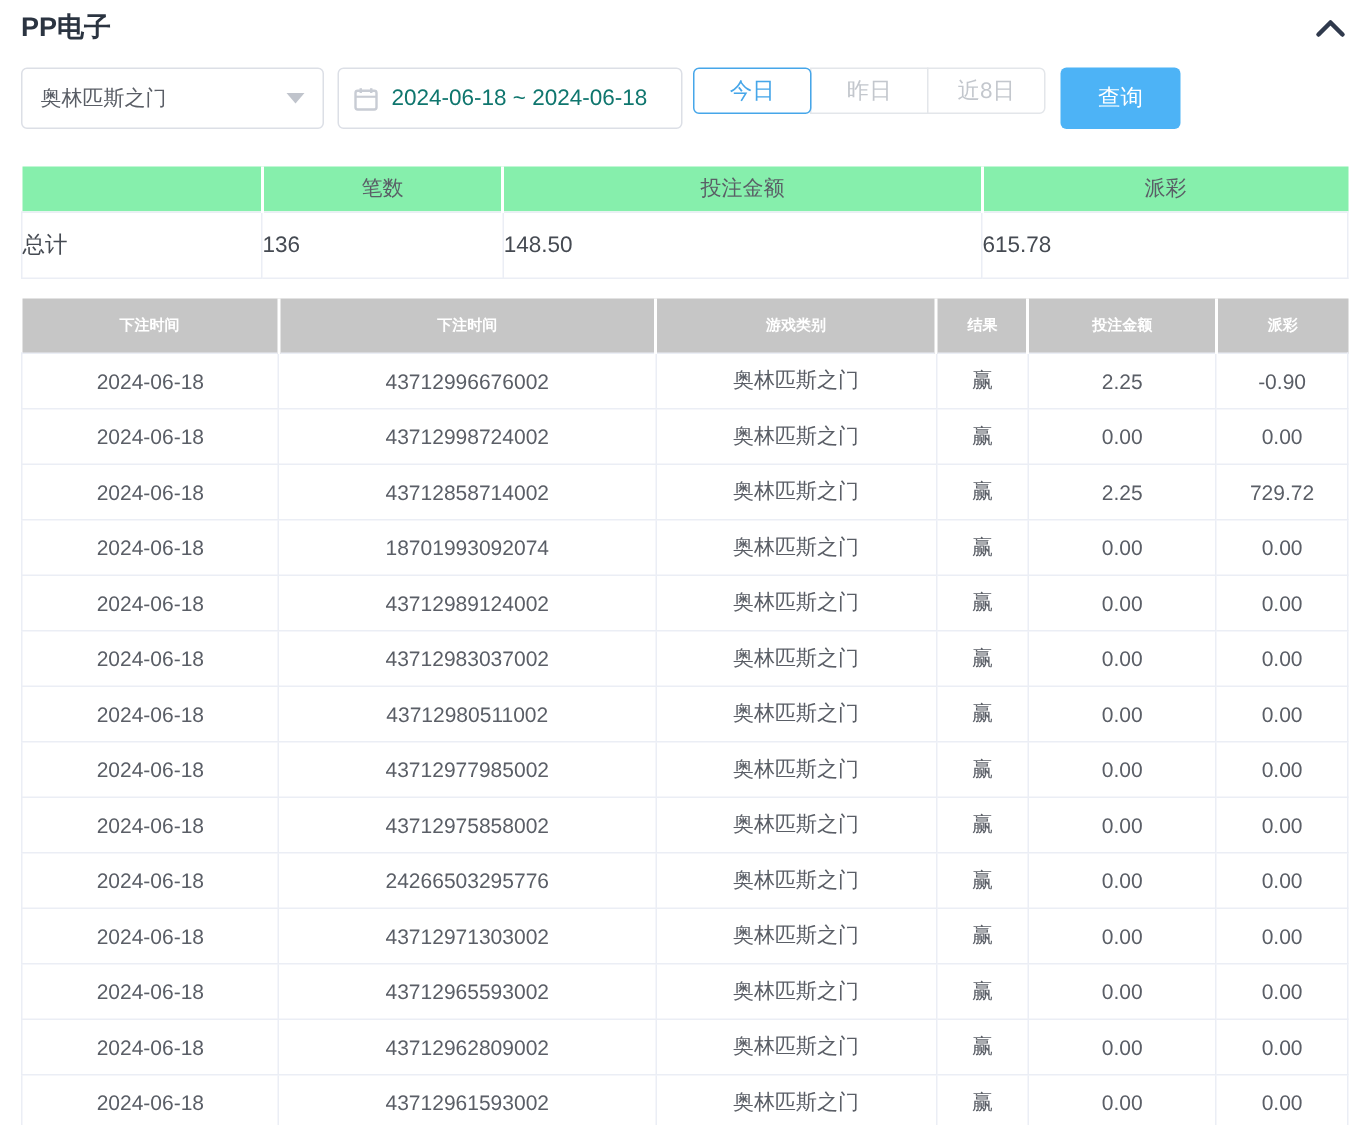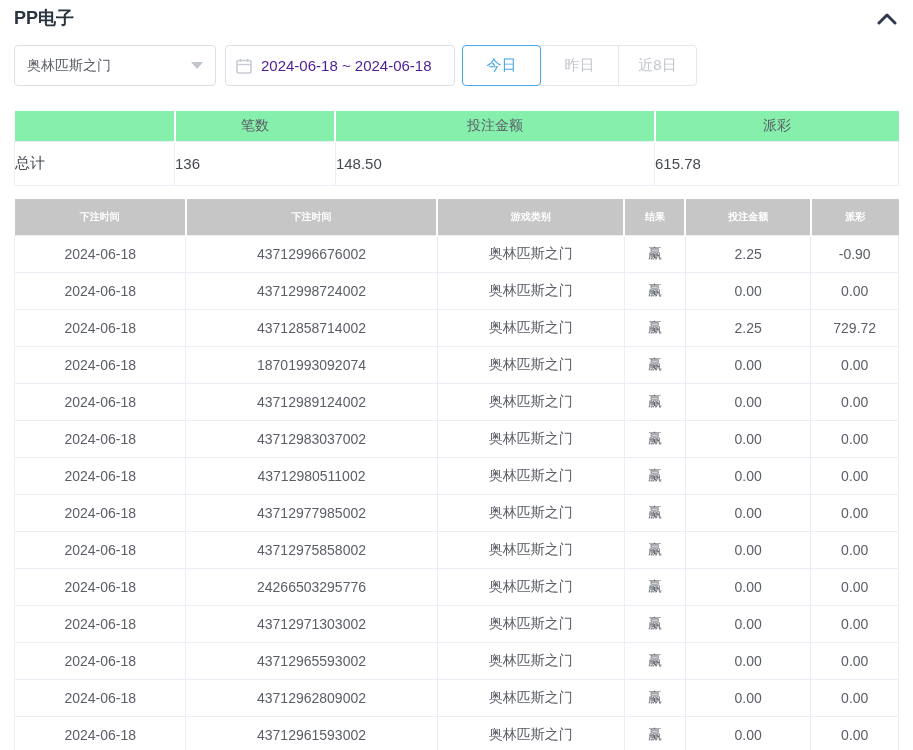--- a/index.html
+++ b/index.html
@@ -13,23 +13,23 @@
   .collapse-btn { background:none; border:none; cursor:pointer; padding:2px; line-height:0; }
 
   
   .filters { margin-top:17px; display:flex; align-items:center; height:41px; }
   .select-box { width:202px; height:41px; border:1px solid #dcdfe6; border-radius:4px;
     display:flex; align-items:center; justify-content:space-between; padding:0 12px;
     color:#5a5e66; font-size:14px; background:#fff; cursor:pointer; }
   .caret { width:0; height:0; border-left:6px solid transparent; border-right:6px solid transparent;
     border-top:7px solid #c0c4cc; }
   .date-box { margin-left:9px; width:230px; height:41px; border:1px solid #dcdfe6; border-radius:4px;
-    display:flex; align-items:center; padding:0 10px; gap:9px; color:#4c1d95; font-size:15px; background:#fff; cursor:pointer; }
+    display:flex; align-items:center; padding:0 10px; gap:9px; color:#0f766e; font-size:15px; background:#fff; cursor:pointer; }
   .btn-group { margin-left:7px; display:flex; height:41px; }
-  .btn-group button { width:79px; height:41px; background:#fff; border:1px solid #e3e6ea;
+  .btn-group button { width:79px; height:31px; background:#fff; border:1px solid #e3e6ea;
     color:#c3c7cd; font-size:15px; cursor:pointer; margin-left:-1px; position:relative; }
   .btn-group button:first-child { border-radius:4px 0 0 4px; margin-left:0; }
   .btn-group button:last-child { border-radius:0 4px 4px 0; }
   .btn-group button.active { border:1px solid #46a6e9; color:#46a6e9; border-radius:4px; z-index:2; }
   .query-btn { margin-left:10px; width:80px; height:41px; background:#4db3f6; border:none;
     border-radius:4px; color:#fff; font-size:15px; cursor:pointer; }
 
   
   table { width:100%; border-collapse:collapse; table-layout:fixed; }
   .summary-table { margin-top:25px; }
@@ -79,20 +79,21 @@
       </span>
       <span>2024-06-18 ~ 2024-06-18</span>
     </div>
 
     <div class="btn-group">
         <button class="active">今日</button>
         <button>昨日</button>
         <button>近8日</button>
       </div>
 
+    <button class="query-btn">查询</button>
   </div>
 
   <table class="summary-table">
     <colgroup>
         <col style="width:18.1%">
         <col style="width:18.2%">
         <col style="width:36.1%">
         <col style="width:27.6%">
       </colgroup>
     <thead>

